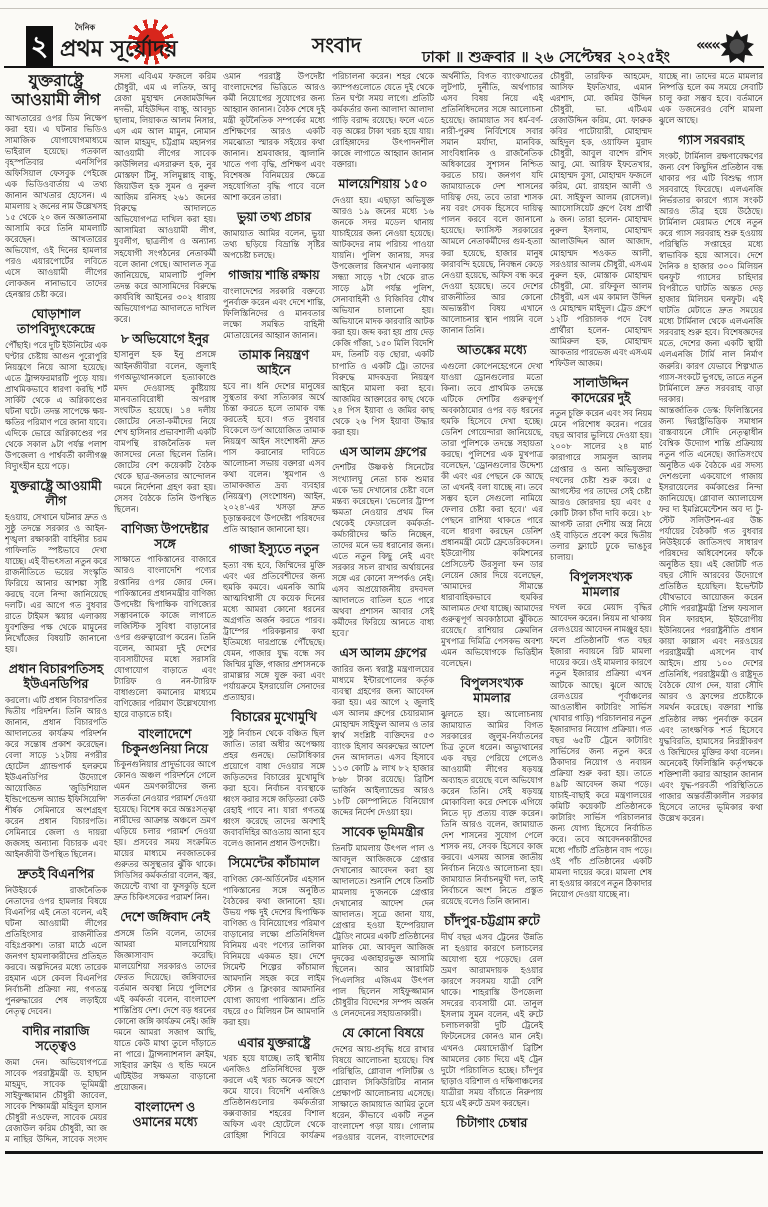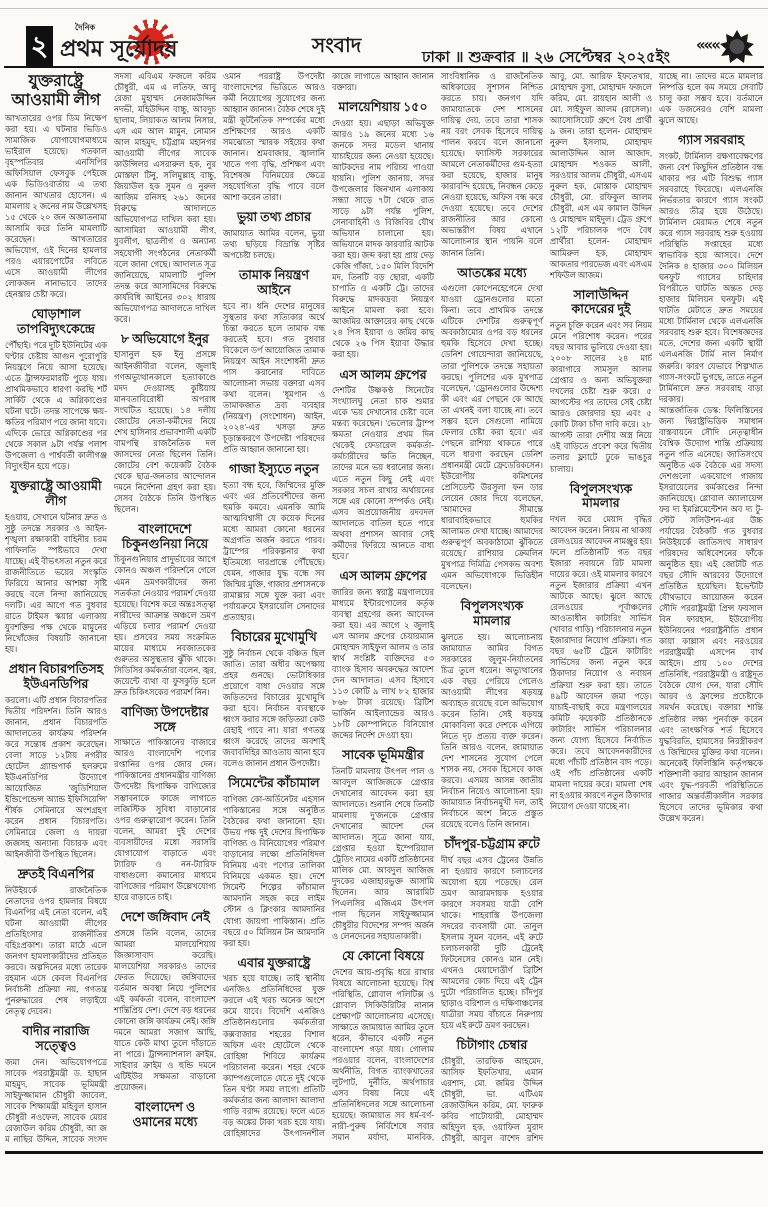--- a/index.html
+++ b/index.html
@@ -103,40 +103,44 @@
         </article>
         <article class="article">
           <h2>বাদীর নারাজি সত্ত্বেও</h2>
           <p>জমা দেন। অভিযোগপত্রে সাবেক পররাষ্ট্রমন্ত্রী ড. হাছান মাহমুদ, সাবেক ভূমিমন্ত্রী সাইফুজ্জামান চৌধুরী জাবেল, সাবেক শিক্ষামন্ত্রী মহিবুল হাসান চৌধুরী নওফেল, সাবেক মেয়র রেজাউল করিম চৌধুরী, আ জ ম নাছির উদ্দিন, সাবেক সংসদ সদস্য এবিএম ফজলে করিম চৌধুরী, এম এ লতিফ, আবু রেজা মুহাম্মদ নেজামউদ্দিন নদভী, মহিউদ্দিন বাচ্চু, আবদুচ ছালাম, লিয়াকত আলম নিসার, এস এম আল মামুন, নোমান আল মাহমুদ, চট্টগ্রাম মহানগর আওয়ামী লীগের সাবেক কাউন্সিলর এসরারুল হক, নুর মোস্তফা টিনু, সলিমুল্লাহ বাচ্চু, জিয়াউল হক সুমন ও নুরুল আজিম রনিসহ ২৬১ জনের বিরুদ্ধে আদালতে অভিযোগপত্র দাখিল করা হয়। আসামিরা আওয়ামী লীগ, যুবলীগ, ছাত্রলীগ ও অন্যান্য সহযোগী সংগঠনের নেতাকর্মী বলে জানা গেছে। আদালত সূত্র জানিয়েছে, মামলাটি পুলিশ তদন্ত করে আসামিদের বিরুদ্ধে কার্যবিধি আইনের ৩০২ ধারায় অভিযোগপত্র আদালতে দাখিল করে।</p>
         </article>
         <article class="article">
           <h2>৮ অভিযোগে ইনুর</h2>
           <p>হাসানুল হক ইনু প্রসঙ্গে আইনজীবীরা বলেন, জুলাই গণঅভ্যুত্থানকালে হত্যাকাণ্ডে মদদ দেওয়াসহ কুষ্টিয়ায় মানবতাবিরোধী অপরাধ সংঘটিত হয়েছে। ১৪ দলীয় জোটের নেতা-কর্মীদের নিয়ে শেখ হাসিনার প্রভাবশালী একটি বামপন্থি রাজনৈতিক দল জাসদের নেতা ছিলেন তিনি। জোটের বেশ কয়েকটি বৈঠক থেকে ছাত্র-জনতার আন্দোলন দমনে নির্দেশনা গ্রহণ করা হয়। সেসব বৈঠকে তিনি উপস্থিত ছিলেন।</p>
         </article>
         <article class="article">
+          <h2>বাণিজ্য উপদেষ্টার সঙ্গে</h2>
+          <p>সাক্ষাতে পাকিস্তানের বাজারে আরও বাংলাদেশি পণ্যের রপ্তানির ওপর জোর দেন। পাকিস্তানের প্রধানমন্ত্রীর বাণিজ্য উপদেষ্টা দ্বিপাক্ষিক বাণিজ্যের সম্ভাবনাকে কাজে লাগাতে লজিস্টিক সুবিধা বাড়ানোর ওপর গুরুত্বারোপ করেন। তিনি বলেন, আমরা দুই দেশের ব্যবসায়ীদের মধ্যে সরাসরি যোগাযোগ বাড়াতে এবং ট্যারিফ ও নন-ট্যারিফ বাধাগুলো কমানোর মাধ্যমে বাণিজ্যের পরিমাণ উল্লেখযোগ্য হারে বাড়াতে চাই।</p>
+        </article>
+        <article class="article">
           <h2>বাংলাদেশে চিকুনগুনিয়া নিয়ে</h2>
           <p>চিকুনগুনিয়ার প্রাদুর্ভাবের আগে কোনও অঞ্চল পরিদর্শনে গেলে এমন ভ্রমণকারীদের জন্য সতর্কতা নেওয়ার পরামর্শ দেওয়া হয়েছে। বিশেষ করে অন্তঃসত্ত্বা নারীদের আক্রান্ত অঞ্চলে ভ্রমণ এড়িয়ে চলার পরামর্শ দেওয়া হয়। প্রসবের সময় সংক্রমিত মায়ের মাধ্যমে নবজাতকের গুরুতর অসুস্থতার ঝুঁকি থাকে। সিডিসির কর্মকর্তারা বলেন, জ্বর, জয়েন্টে ব্যথা বা ফুসকুড়ি হলে দ্রুত চিকিৎসকের পরামর্শ নিন।</p>
         </article>
         <article class="article">
-          <h2>বাণিজ্য উপদেষ্টার সঙ্গে</h2>
-          <p>সাক্ষাতে পাকিস্তানের বাজারে আরও বাংলাদেশি পণ্যের রপ্তানির ওপর জোর দেন। পাকিস্তানের প্রধানমন্ত্রীর বাণিজ্য উপদেষ্টা দ্বিপাক্ষিক বাণিজ্যের সম্ভাবনাকে কাজে লাগাতে লজিস্টিক সুবিধা বাড়ানোর ওপর গুরুত্বারোপ করেন। তিনি বলেন, আমরা দুই দেশের ব্যবসায়ীদের মধ্যে সরাসরি যোগাযোগ বাড়াতে এবং ট্যারিফ ও নন-ট্যারিফ বাধাগুলো কমানোর মাধ্যমে বাণিজ্যের পরিমাণ উল্লেখযোগ্য হারে বাড়াতে চাই।</p>
-        </article>
-        <article class="article">
           <h2>দেশে জঙ্গিবাদ নেই</h2>
           <p>প্রসঙ্গে তিনি বলেন, তাদের আমরা মালয়েশিয়ায় জিজ্ঞাসাবাদ করেছি। মালয়েশিয়া সরকারও তাদের ফেরত দিয়েছে। জঙ্গিবাদের বর্তমান অবস্থা নিয়ে পুলিশের এই কর্মকর্তা বলেন, বাংলাদেশ শান্তিপ্রিয় দেশ। দেশে বড় ধরনের কোনো জঙ্গি কার্যক্রম নেই। জঙ্গি দমনে আমরা সজাগ আছি, যাতে কেউ মাথা তুলে দাঁড়াতে না পারে। ট্রান্সন্যাশনাল ক্রাইম, সাইবার ক্রাইম ও হুন্ডি দমনে এটিইউর সক্ষমতা বাড়ানো প্রয়োজন।</p>
         </article>
         <article class="article">
           <h2>বাংলাদেশ ও ওমানের মধ্যে</h2>
           <p>ওমান পররাষ্ট্র উপদেষ্টা বাংলাদেশের ভিত্তিতে আরও কর্মী নিয়োগের সুযোগের জন্য আহ্বান জানান। বৈঠক শেষে দুই মন্ত্রী কূটনৈতিক সম্পর্কের মধ্যে প্রশিক্ষণের আরও একটি সমঝোতা স্মারক সইয়ের কথা জানান। শ্রমবাজার, জ্বালানি খাতে পণ্য বৃদ্ধি, প্রশিক্ষণ এবং বিশেষজ্ঞ বিনিময়ের ক্ষেত্রে সহযোগিতা বৃদ্ধি পাবে বলে আশা করেন তারা।</p>
         </article>
         <article class="article">
           <h2>ভুয়া তথ্য প্রচার</h2>
           <p>জামায়াত আমির বলেন, ভুয়া তথ্য ছড়িয়ে বিভ্রান্তি সৃষ্টির অপচেষ্টা চলছে।</p>
         </article>
         <article class="article">
+          <h2>গাজায় শান্তি রক্ষায়</h2>
+          <p>বাংলাদেশের সরকারি বক্তব্যে পুনর্ব্যক্ত করেন এবং দেশে শান্তি, ফিলিস্তিনিদের ও মানবতার লক্ষ্যে সমন্বিত বাহিনী মোতায়েনের আহ্বান জানান।</p>
+        </article>
+        <article class="article">
           <h2>তামাক নিয়ন্ত্রণ আইনে</h2>
           <p>হবে না। ধনি দেশের মানুষের সুস্থতার কথা সত্যিকার অর্থে চিন্তা করতে হলে তামাক বন্ধ করতেই হবে। গত বুধবার বিকেলে ডর্প আয়োজিত তামাক নিয়ন্ত্রণ আইন সংশোধনী দ্রুত পাস করানোর দাবিতে আলোচনা সভায় বক্তারা এসব কথা বলেন। 'ধূমপান ও তামাকজাত দ্রব্য ব্যবহার (নিয়ন্ত্রণ) (সংশোধন) আইন, ২০২৪'-এর খসড়া দ্রুত চূড়ান্তকরণে উপদেষ্টা পরিষদের প্রতি আহ্বান জানানো হয়।</p>
         </article>
         <article class="article">
           <h2>গাজা ইস্যুতে নতুন</h2>
           <p>হত্যা বন্ধ হবে, জিম্মিদের মুক্তি এবং এর প্রতিবেশীদের জন্য হুমকি কমবে। এমনকি আমি আত্মবিশ্বাসী যে কয়েক দিনের মধ্যে আমরা কোনো ধরনের অগ্রগতি অর্জন করতে পারব। ট্রাম্পের পরিকল্পনার কথা ইতিমধ্যে দারপ্রান্তে পৌঁছেছে। যেমন, গাজার যুদ্ধ বন্ধে সব জিম্মির মুক্তি, গাজার প্রশাসনকে রামাল্লার সঙ্গে যুক্ত করা এবং পর্যায়ক্রমে ইসরায়েলি সেনাদের প্রত্যাহার।</p>
         </article>
         <article class="article">
           <h2>বিচারের মুখোমুখি</h2>
           <p>সুষ্ঠু নির্বাচন থেকে বঞ্চিত ছিল জাতি। তারা অধীর অপেক্ষায় প্রহর গুনছে। ভোটাধিকার প্রয়োগে বাধা দেওয়ার সঙ্গে জড়িতদের বিচারের মুখোমুখি করা হবে। নির্বাচন ব্যবস্থাকে ধ্বংস করার সঙ্গে জড়িতরা কেউ রেহাই পাবে না। যারা গণতন্ত্র ধ্বংস করেছে তাদের অবশ্যই জবাবদিহির আওতায় আনা হবে বলেও জানান প্রধান উপদেষ্টা।</p>

